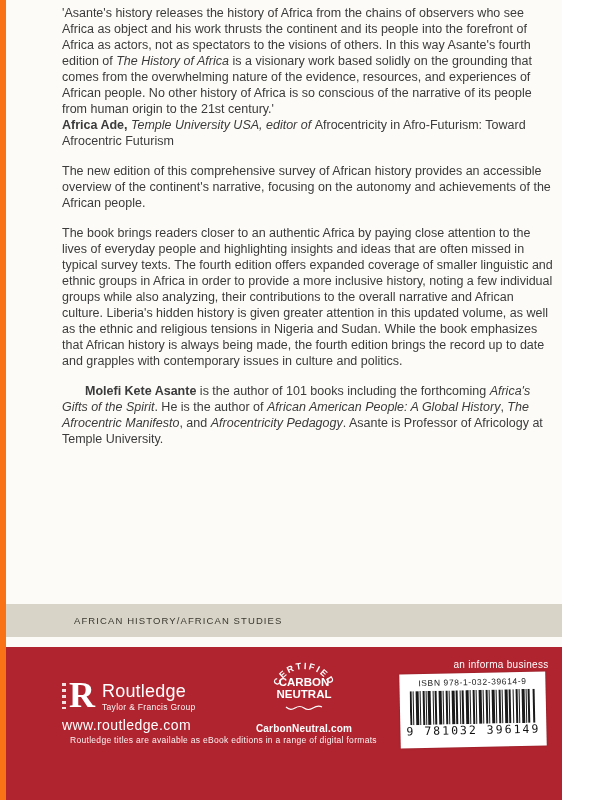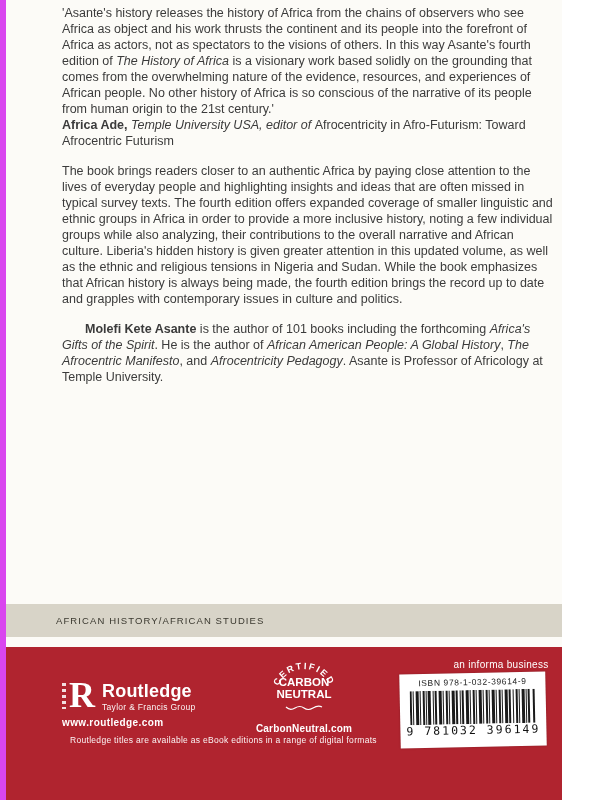--- a/index.html
+++ b/index.html
@@ -1,46 +1,46 @@
 <!DOCTYPE html>
 <html style="--red: #b0242f; --band: #d8d4c8;"><head>
 <meta charset="utf-8">
 <style>
   html,body{margin:0;padding:0;background:#fff;}
-  .page{position:relative;width:562px;height:800px;background:#d946ef;overflow:hidden;
+  .page{position:relative;width:562px;height:800px;background:#f97316;overflow:hidden;
         font-family:"Liberation Sans",sans-serif;}
   .cover{position:absolute;left:6px;top:0;width:572px;height:800px;background:#fcfbf7;}
 
   
   .text-block{position:absolute;left:56px;top:5px;width:494px;
               font-size:12.5px;line-height:16px;color:#3b3b3b;}
   .text-block p{margin:0 0 14px 0;}
   .text-block p.quote{margin-bottom:0;}
   .attr-name{font-weight:bold;}
   i{font-style:italic;}
   b{font-weight:bold;padding-left:23px;}
 
   
   .category-band{position:absolute;left:0;top:604px;width:100%;height:33px;
                  background:var(--band,#d8d4c8);display:flex;align-items:center;
-                 padding-left:50px;box-sizing:border-box;
+                 padding-left:68px;box-sizing:border-box;
                  font-size:9.5px;letter-spacing:1.1px;color:#3a382f;}
 
   
   .red-footer{position:absolute;left:0;top:647px;width:100%;height:153px;
               background:var(--red,#b0242f);color:#fff;}
 
   .routledge{position:absolute;left:56px;top:32px;display:flex;align-items:flex-start;}
   .r-marks{width:4px;height:26px;margin:4px 3px 0 0;
            background:repeating-linear-gradient(#fff 0 3px,transparent 3px 6px);opacity:.85;}
   .r-glyph{font-family:"Liberation Serif",serif;font-size:36px;line-height:32px;font-weight:bold;color:#fff;}
   .pub-text{margin-left:7px;margin-top:3px;}
-  .pub-name{font-size:18px;font-weight:bold;letter-spacing:.2px;line-height:18px;}
+  .pub-name{font-size:18px;font-weight:normal;letter-spacing:.2px;line-height:18px;}
   .pub-group{font-size:8.5px;letter-spacing:.3px;margin-top:2px;opacity:.95;text-align:right;}
-  .website{position:absolute;left:56px;top:70px;font-size:10px;font-weight:bold;letter-spacing:.4px;}
+  .website{position:absolute;left:56px;top:70px;font-size:14px;font-weight:normal;letter-spacing:.4px;}
 
   .carbon-badge{position:absolute;left:253px;top:8px;}
   .carbon-caption{position:absolute;left:238px;top:76px;width:120px;text-align:center;
                   font-size:10px;font-weight:bold;letter-spacing:.2px;}
 
   .informa{position:absolute;left:440px;top:12px;width:110px;text-align:center;
            font-size:10px;letter-spacing:.3px;}
 
   .barcode-box{position:absolute;left:394px;top:26px;width:146px;height:74px;background:#fff;
                color:#111;transform:rotate(-1.2deg);box-sizing:border-box;padding-top:4px;
@@ -54,20 +54,21 @@
 </style>
 </head>
 <body>
 
 <div class="page">
   <div class="cover">
 
     <div class="text-block">
       <p class="quote"><span>'Asante's history releases the history of Africa from the chains of observers who see Africa as object and his work thrusts the continent and its people into the forefront of Africa as actors, not as spectators to the visions of others. In this way Asante's fourth edition of </span><i>The History of Africa</i><span> is a visionary work based solidly on the grounding that comes from the overwhelming nature of the evidence, resources, and experiences of African people. No other history of Africa is so conscious of the narrative of its people from human origin to the 21st century.'</span></p>
       <p><span class="attr-name">Africa Ade, </span><i>Temple University USA, editor of </i><span>Afrocentricity in Afro-Futurism: Toward Afrocentric Futurism</span></p>
+      <p>The new edition of this comprehensive survey of African history provides an accessible overview of the continent's narrative, focusing on the autonomy and achievements of the African people.</p>
       <p>The book brings readers closer to an authentic Africa by paying close attention to the lives of everyday people and highlighting insights and ideas that are often missed in typical survey texts. The fourth edition offers expanded coverage of smaller linguistic and ethnic groups in Africa in order to provide a more inclusive history, noting a few individual groups while also analyzing, their contributions to the overall narrative and African culture. Liberia's hidden history is given greater attention in this updated volume, as well as the ethnic and religious tensions in Nigeria and Sudan. While the book emphasizes that African history is always being made, the fourth edition brings the record up to date and grapples with contemporary issues in culture and politics.</p>
       <p><b>Molefi Kete Asante</b><span> is the author of 101 books including the forthcoming </span><i>Africa's Gifts of the Spirit</i><span>. He is the author of </span><i>African American People: A Global History</i><span>, </span><i>The Afrocentric Manifesto</i><span>, and </span><i>Afrocentricity Pedagogy</i><span>. Asante is Professor of Africology at Temple University.</span></p>
     </div>
 
     <div class="category-band">
       <span>AFRICAN HISTORY/AFRICAN STUDIES</span>
     </div>
 
     <div class="red-footer">
 

